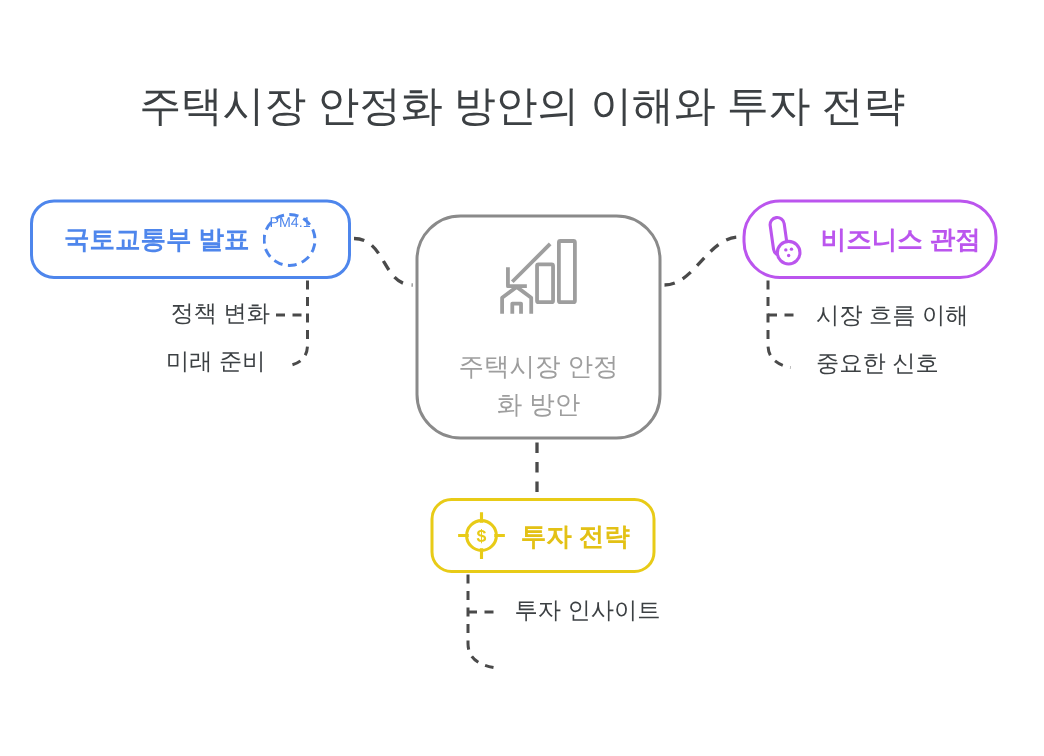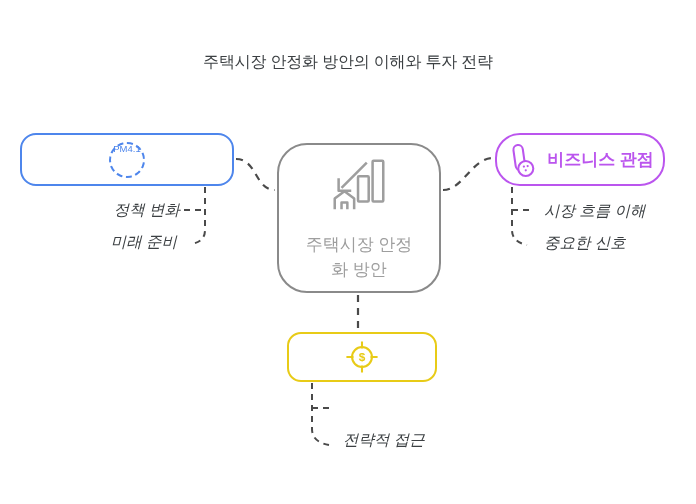--- a/index.html
+++ b/index.html
@@ -2,21 +2,21 @@
 <html style="--blue: #4e86ec; --purple: #bb55ee; --yellow: #e8cb17; --yellow-text: #e3c115; --gray-border: #8a8a8a; --gray-text: #9e9e9e; --text-dark: #3c4043; --connector: #4a4a4a;"><head>
 <meta charset="utf-8">
 <style>
   html,body{margin:0;padding:0;background:#fff;}
   .stage{
     position:relative;width:696px;height:504px;background:#ffffff;overflow:hidden;
     font-family:"Liberation Sans","DejaVu Sans",sans-serif;
   }
   .title{
     position:absolute;top:52px;left:0;width:696px;text-align:center;
-    font-size:16px;font-weight:500;color:var(--text-dark);letter-spacing:-0.2px;
+    font-size:28px;font-weight:500;color:var(--text-dark);letter-spacing:-0.2px;
   }
   svg.connectors{position:absolute;left:0;top:0;width:696px;height:504px;}
   .conn-main{fill:none;stroke:var(--connector);stroke-width:2.2;stroke-dasharray:7 6;stroke-linecap:butt;}
   .conn-sub{fill:none;stroke:var(--connector);stroke-width:2;stroke-dasharray:6 5;stroke-linecap:butt;}
 
   .node{
     position:absolute;display:flex;align-items:center;justify-content:center;
     background:#fff;border:2px solid;box-sizing:border-box;gap:9px;
   }
   .node-ministry{left:20px;top:133px;width:214px;height:53px;border-radius:16px;
@@ -32,21 +32,21 @@
   }
   .node-label{font-size:17px;font-weight:600;white-space:nowrap;}
   .center-label{font-size:17px;font-weight:500;text-align:center;line-height:1.45;}
 
   .pm-icon{
     width:36px;height:36px;border:2px dashed var(--blue);border-radius:50%;
     display:flex;flex-direction:row;align-items:flex-start;justify-content:center;
     font-size:9.5px;font-weight:400;line-height:1.1;color:var(--blue);box-sizing:border-box;
   }
   .sub-label{
-    position:absolute;font-size:15.5px;color:var(--text-dark);white-space:nowrap;line-height:18px;font-style:italic;
+    position:absolute;font-size:15.5px;color:var(--text-dark);white-space:nowrap;line-height:18px;
   }
   .sub-right{text-align:right;}
 </style>
 </head>
 <body>
 
 <div class="stage">
 
   <div class="title">주택시장 안정화 방안의 이해와 투자 전략</div>
 
@@ -59,20 +59,21 @@
     <path class="conn-sub" d="M 184 210 L 204 210"></path>
 
     <path class="conn-sub" d="M 512 187 L 512 230 Q 512 242 527 245"></path>
     <path class="conn-sub" d="M 512 210 L 533 210"></path>
 
     <path class="conn-sub" d="M 312 383 L 312 429 Q 312 442 329 445"></path>
     <path class="conn-sub" d="M 312 408 L 334 408"></path>
   </svg>
 
   <div class="node node-ministry">
+    <span class="node-label">국토교통부 발표</span>
     <span class="pm-icon">
       <span>PM</span>
       <span>4.1</span>
     </span>
   </div>
 
   <div class="node node-business">
     <span style="display:inline-flex;">
       <svg width="32" height="36" viewBox="0 0 34 38" fill="none">
         <rect x="9" y="3" width="10" height="27" rx="5" transform="rotate(-8 14 16)" stroke="var(--purple)" stroke-width="2.2"></rect>
@@ -86,20 +87,21 @@
   </div>
 
   <div class="node node-investment">
     <span style="display:inline-flex;">
       <svg width="34" height="34" viewBox="0 0 36 36" fill="none">
         <circle cx="18" cy="18" r="10.5" stroke="var(--yellow)" stroke-width="2.2"></circle>
         <path d="M18 1.5 V9 M18 27 V34.5 M1.5 18 H9 M27 18 H34.5" stroke="var(--yellow)" stroke-width="2.2"></path>
         <text x="18" y="22.5" text-anchor="middle" font-size="12.5" font-weight="bold" fill="var(--yellow)" font-family="Liberation Sans, sans-serif">$</text>
       </svg>
     </span>
+    <span class="node-label">투자 전략</span>
   </div>
 
   <div class="node node-center">
     <span style="display:inline-flex;">
       <svg width="66" height="58" viewBox="0 0 68 58" fill="none" stroke="var(--gray-text)" stroke-width="2.6" stroke-linejoin="round">
         <rect x="48" y="6" width="11" height="42" rx="1"></rect>
         <rect x="33" y="22" width="11" height="26" rx="1"></rect>
         <path d="M42 8 L16 34"></path>
         <path d="M13 24 L13 37 L26 37"></path>
         <path d="M9 56 L9 45 L19 37.5 L29 45 L29 56"></path>
@@ -111,15 +113,15 @@
       <span>화 방안</span>
     </span>
   </div>
 
   <div class="sub-label sub-right" style="right:516px;top:201px;">정책 변화</div>
   <div class="sub-label sub-right" style="right:519px;top:233px;">미래 준비</div>
 
   <div class="sub-label" style="left:544px;top:234px;">중요한 신호</div>
   <div class="sub-label" style="left:544px;top:202px;">시장 흐름 이해</div>
 
-  <div class="sub-label" style="left:343px;top:431px;">전략적 접근</div>
+  <div class="sub-label" style="left:343px;top:399px;">투자 인사이트</div>
 
 </div>
 
 </body></html>

